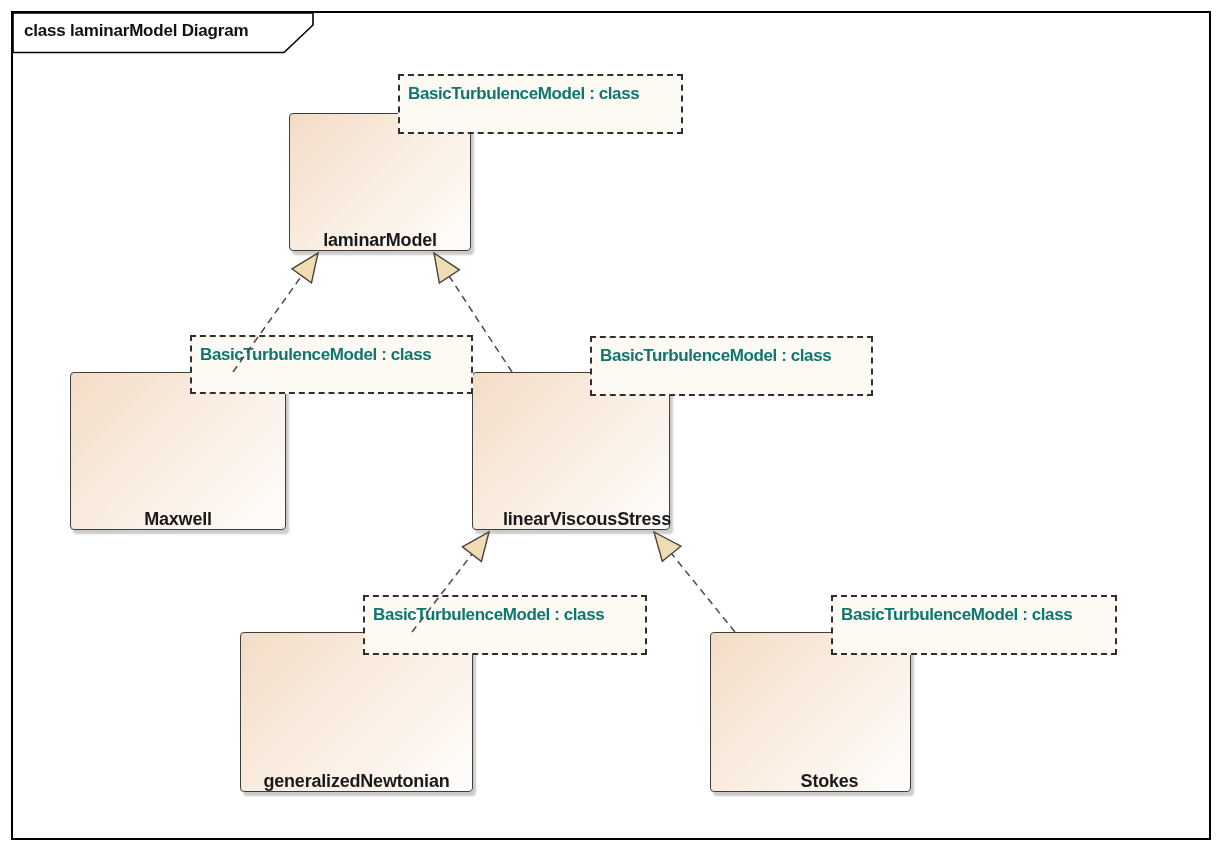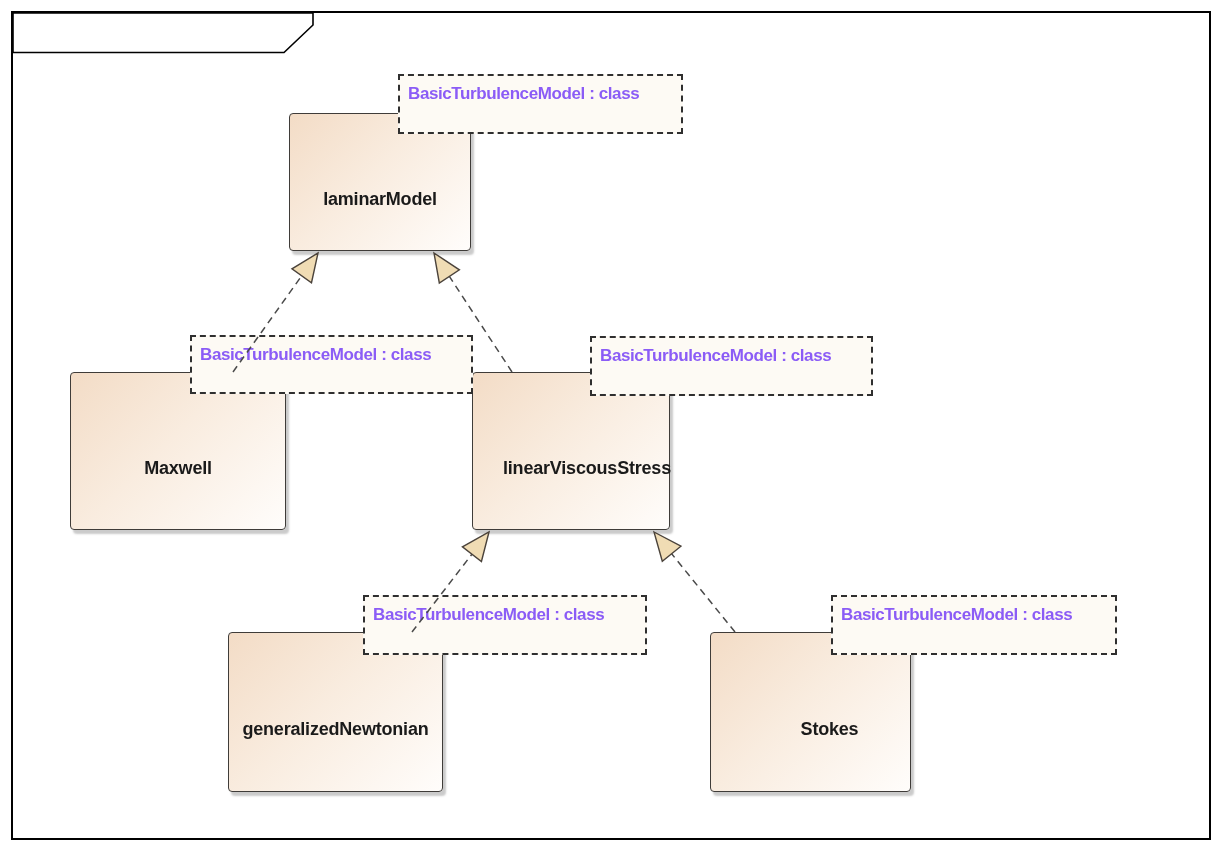--- a/index.html
+++ b/index.html
@@ -20,62 +20,63 @@
     font-size:17px;font-weight:bold;color:#111111;
     letter-spacing:-0.2px;white-space:nowrap;
   }
   .class-box{
     position:absolute;z-index:1;
     background:linear-gradient(135deg,#f3dcc6 0%,#f9ecdf 45%,#fffdfb 100%);
     border:1.5px solid #3f3c39;
     border-radius:4px;
     box-shadow:3px 4px 2px rgba(140,140,140,0.45);
     box-sizing:border-box;
-    display:flex;justify-content:center;align-items:center;
+    display:flex;justify-content:center;align-items:flex-end;
   }
   .class-name{
     margin-top:33px;
     font-size:18px;font-weight:bold;color:#1a1a1a;
     letter-spacing:-0.2px;line-height:20px;white-space:nowrap;
   }
   .note-box{
     position:absolute;z-index:2;
     background:#fdfaf4;
     border:2px dashed #2f2f2f;
     box-sizing:border-box;
   }
   .note-text{
     display:block;
     padding:7px 0 0 8px;
-    font-size:17px;font-weight:bold;color:#8b5cf6;
+    font-size:17px;font-weight:bold;color:#0f766e;
     letter-spacing:-0.4px;line-height:22px;white-space:nowrap;
   }
 </style>
 </head>
 <body>
 
 <div id="canvas">
 
   <svg id="frame-svg" viewBox="0 0 1222 852">
     <rect x="12" y="12" width="1198" height="827" fill="#ffffff" stroke="#000000" stroke-width="2"></rect>
     <path d="M 13 13 H 313 V 25 L 284 52.5 H 13 Z" fill="#ffffff" stroke="#000000" stroke-width="1.6"></path>
   </svg>
 
+  <div class="frame-title">class laminarModel Diagram</div>
 
   <div id="node-layer">
       <div class="class-box" style="left: 289px; top: 113px; width: 182px; height: 138px;">
     <span class="class-name">laminarModel</span>
   </div>
       <div class="class-box" style="left: 70px; top: 372px; width: 216px; height: 158px;">
     <span class="class-name">Maxwell</span>
   </div>
       <div class="class-box" style="left: 472px; top: 372px; width: 198px; height: 158px; padding-left: 32px;">
     <span class="class-name">linearViscousStress</span>
   </div>
-      <div class="class-box" style="left: 228px; top: 632px; width: 215px; height: 160px;">
+      <div class="class-box" style="left: 240px; top: 632px; width: 233px; height: 160px;">
     <span class="class-name">generalizedNewtonian</span>
   </div>
       <div class="class-box" style="left: 710px; top: 632px; width: 201px; height: 160px; padding-left: 38px;">
     <span class="class-name">Stokes</span>
   </div>
       <div class="note-box" style="left: 398px; top: 74px; width: 285px; height: 60px;">
     <span class="note-text">BasicTurbulenceModel : class</span>
   </div>
       <div class="note-box" style="left: 190px; top: 335px; width: 283px; height: 59px;">
     <span class="note-text">BasicTurbulenceModel : class</span>

